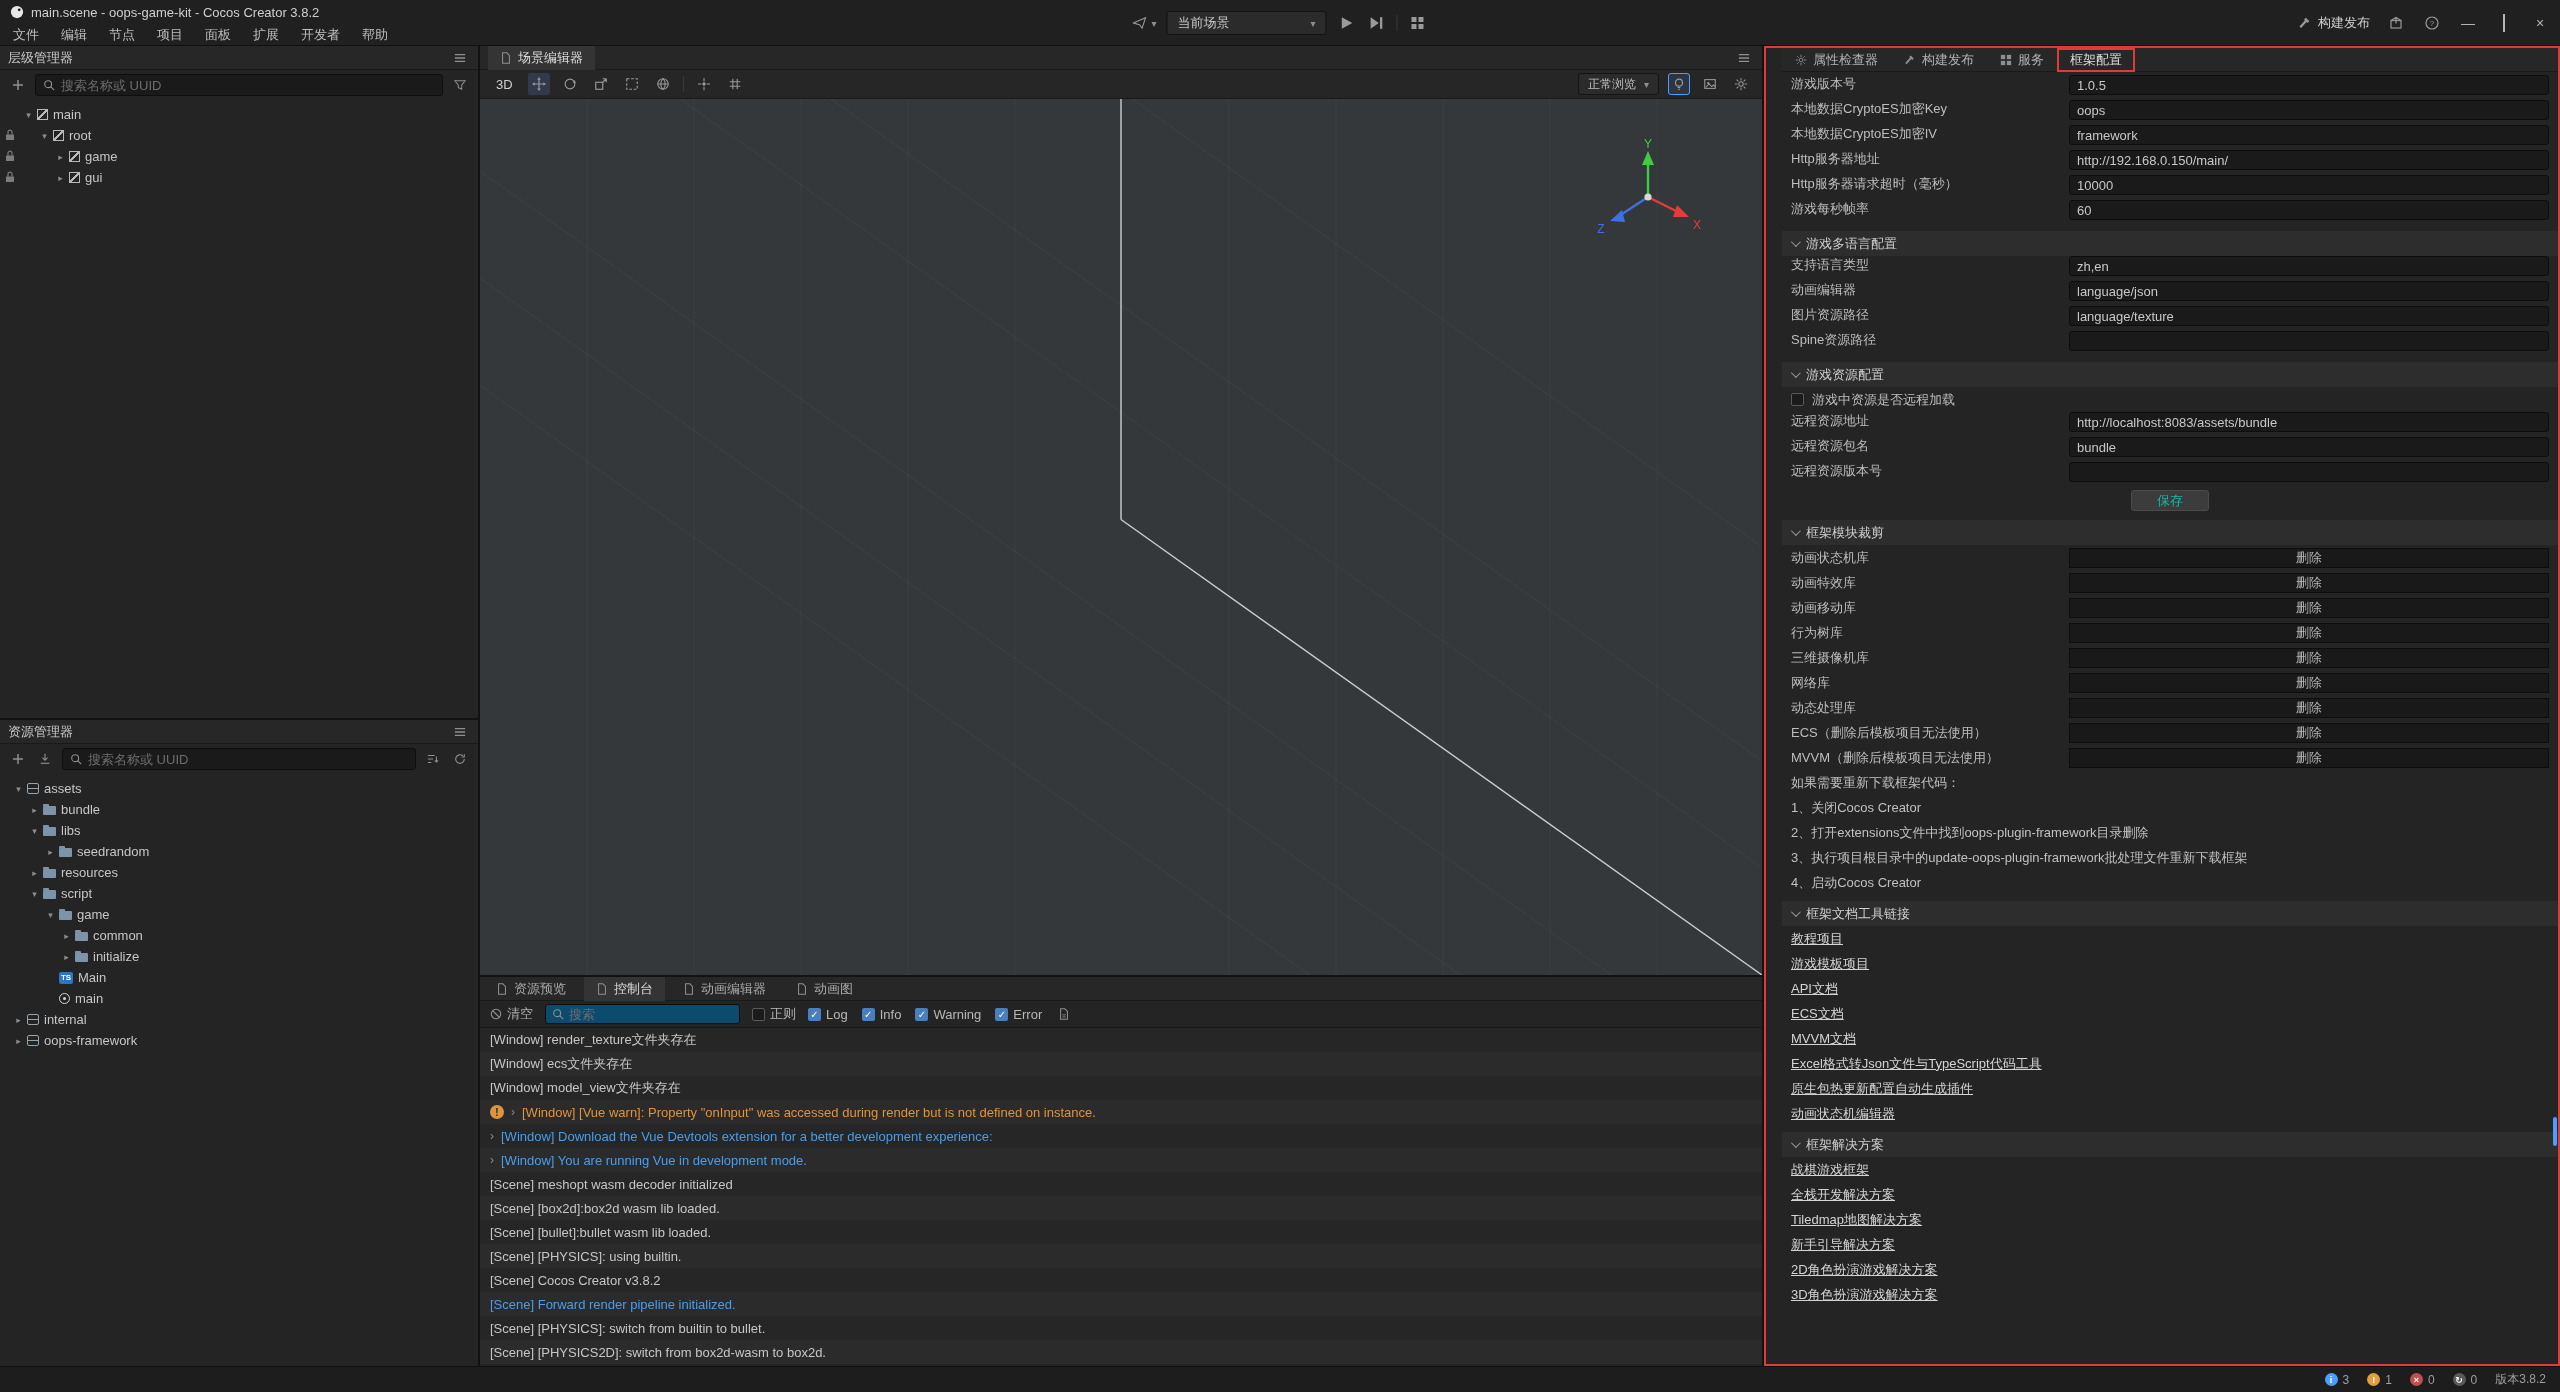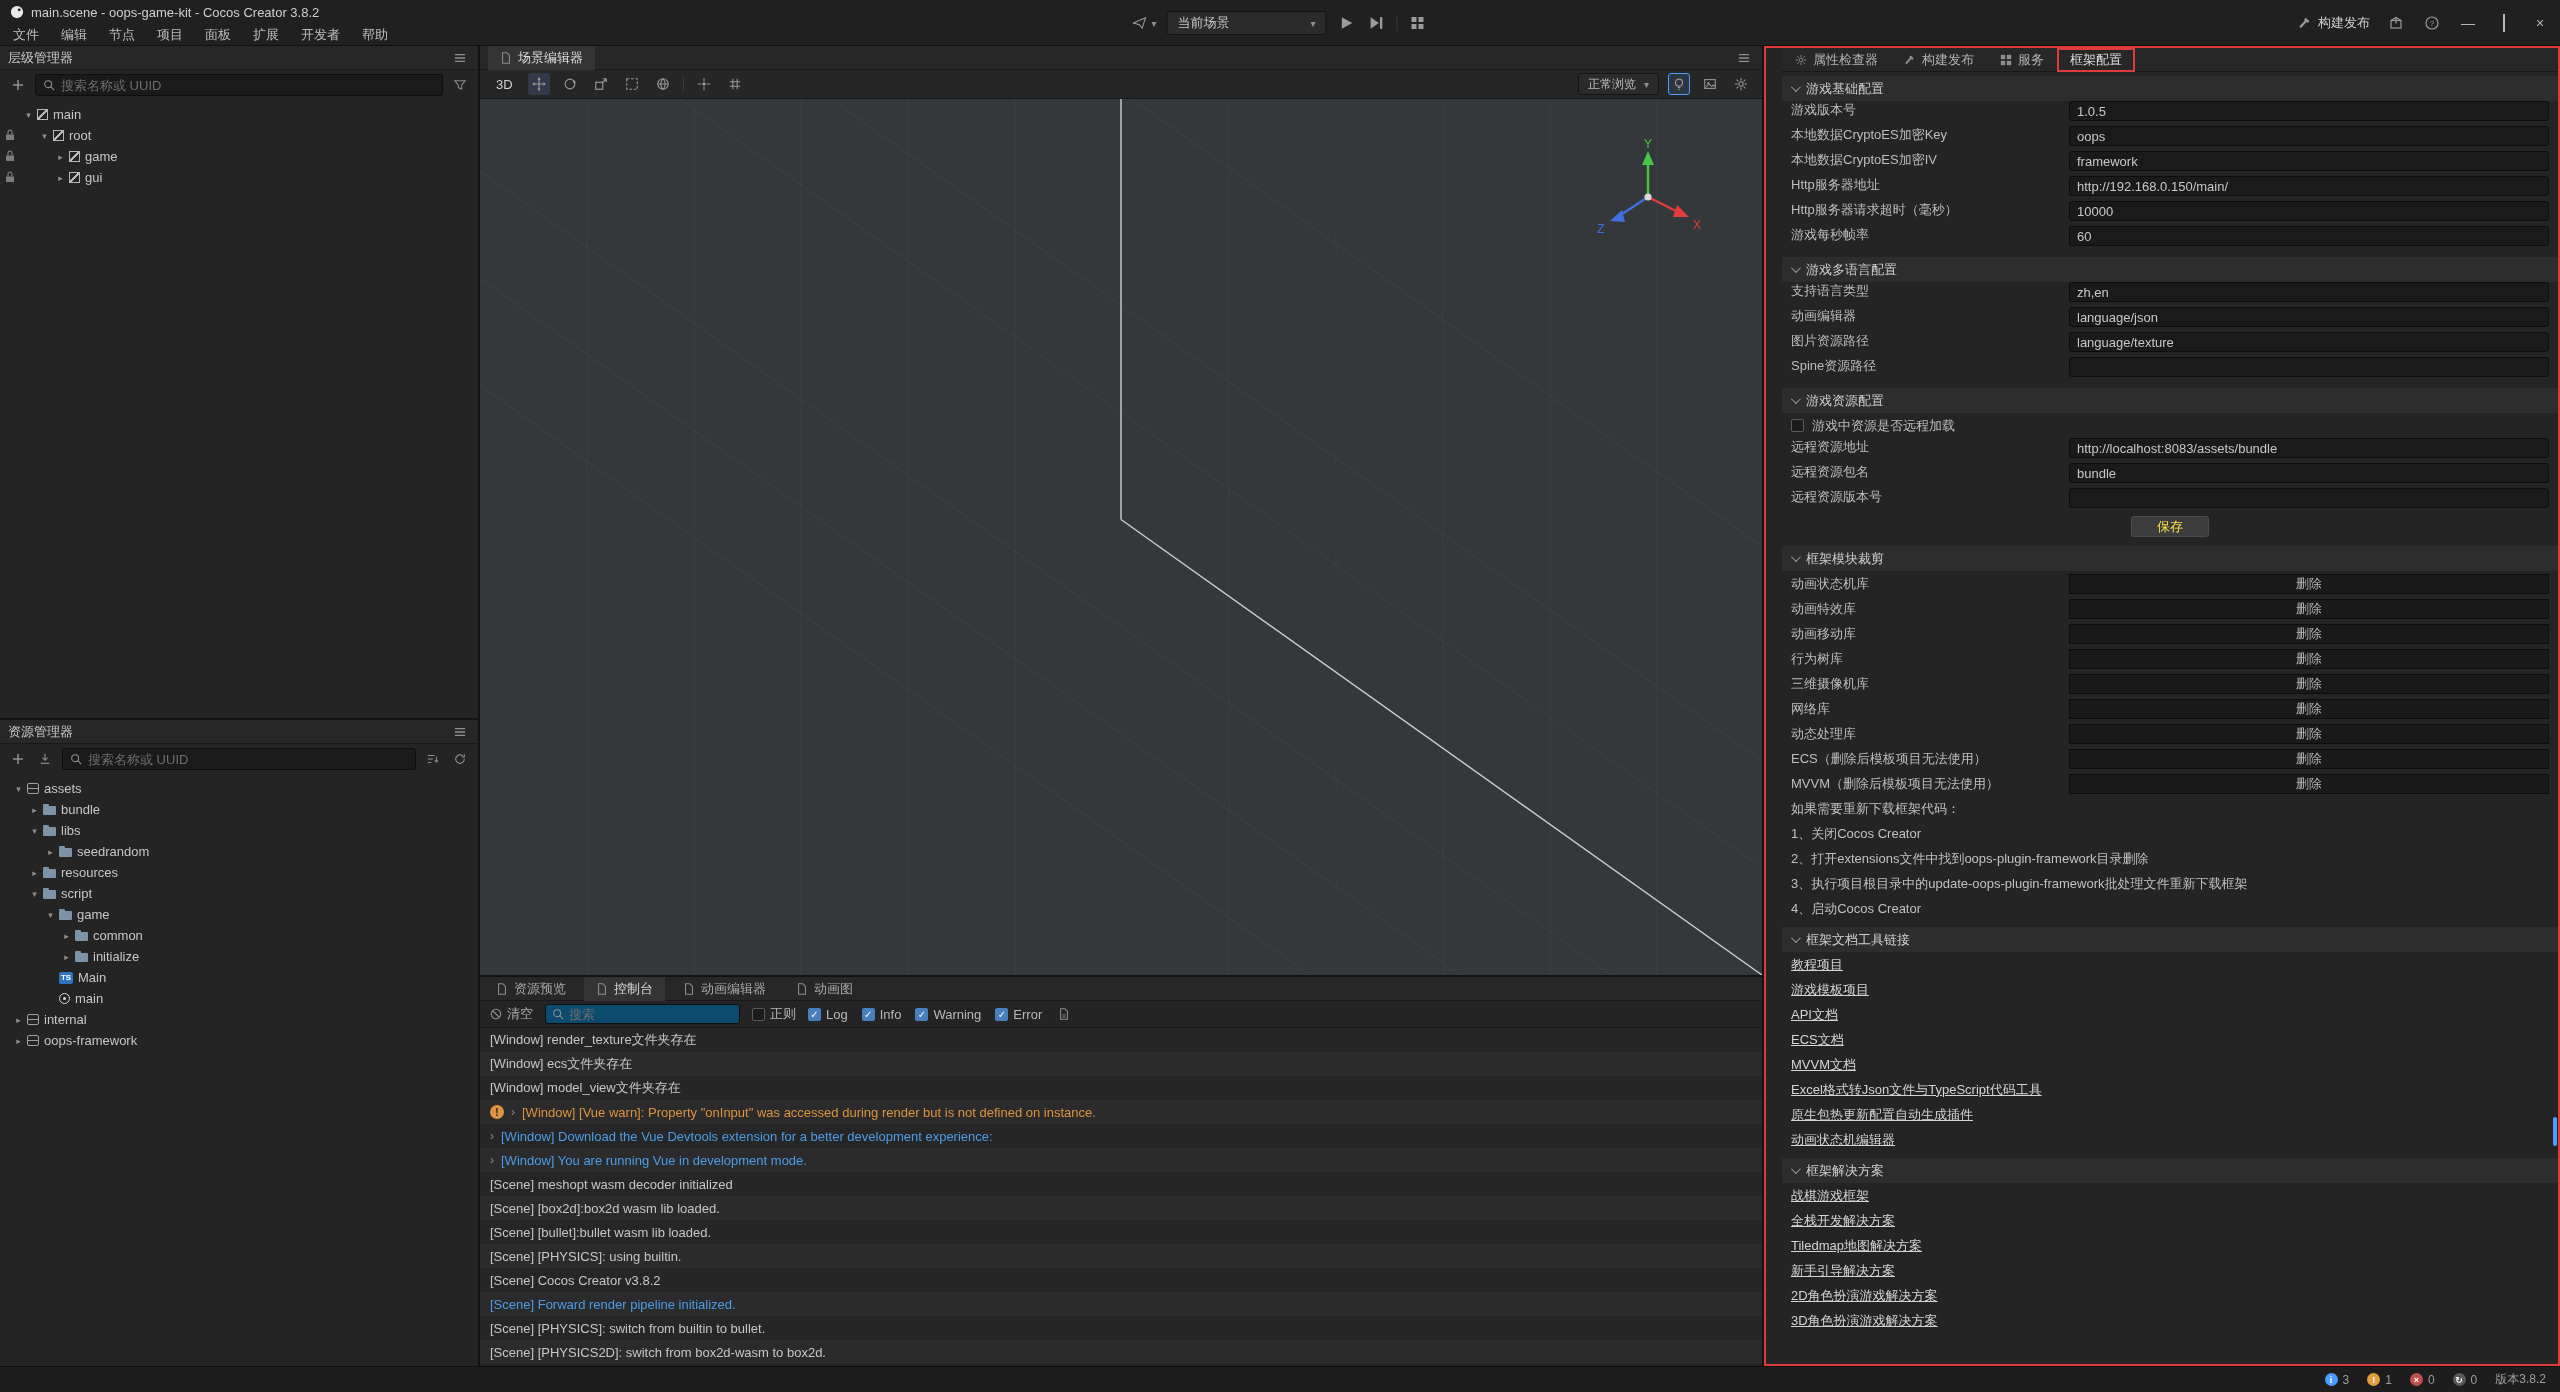--- a/index.html
+++ b/index.html
@@ -112,21 +112,21 @@
   .insp-tab.active { outline:2px solid #e03b3b; outline-offset:-2px; color:#dedede; }
   .insp-body { flex:1; overflow:hidden; position:relative; padding-top:3px; }
   .section-h { height:25px; display:flex; align-items:center; gap:8px; padding:0 9px; background:#2d2d2d; color:#cfcfcf; margin-top:6px; }
   .section-h.first { margin-top:1px; }
   .chev { width:7px; height:7px; border-right:1.5px solid #9a9a9a; border-bottom:1.5px solid #9a9a9a; transform:rotate(45deg) translateY(-2px); flex:none; }
   .prop-row { height:25px; display:flex; align-items:flex-start; padding:0 9px; }
   .prop-label { width:278px; flex:none; color:#bdbdbd; white-space:nowrap; overflow:hidden; }
   .prop-input { flex:1; height:20px; background:#1a1a1a; border:1px solid #0d0d0d; border-radius:3px; display:flex; align-items:center; padding:0 7px; }
   .check-row { height:25px; display:flex; align-items:center; gap:8px; padding:0 9px; color:#bdbdbd; }
   .save-row { height:27px; display:flex; align-items:center; justify-content:center; }
-  .save-btn { min-width:78px; height:21px; background:#3c3c3c; border:1px solid #4b4b4b; border-radius:3px; display:flex; align-items:center; justify-content:center; color:#fde047; padding:0 10px; }
+  .save-btn { min-width:78px; height:21px; background:#3c3c3c; border:1px solid #4b4b4b; border-radius:3px; display:flex; align-items:center; justify-content:center; color:#14b8a6; padding:0 10px; }
   .module-row { height:25px; display:flex; align-items:center; padding:0 9px; }
   .module-btn { flex:1; height:20px; background:#191919; border:1px solid #0d0d0d; border-radius:0; display:flex; align-items:center; justify-content:center; color:#b5b5b5; }
   .step-row { height:25px; display:flex; align-items:center; padding:0 9px; color:#c0c0c0; white-space:nowrap; }
   .link-row { height:25px; display:flex; align-items:center; padding:0 9px; }
   .link { color:#d4d4d4; text-decoration:underline; cursor:pointer; white-space:nowrap; }
   .insp-scrollthumb { position:absolute; right:1px; top:1069px; width:4px; height:29px; background:#4a9eff; border-radius:2px; }
 
   
   .statusbar { height:26px; background:#1d1d1d; border-top:1px solid #101010; display:flex; align-items:center; justify-content:flex-end; gap:18px; padding:0 14px; font-size:12px; color:#9e9e9e; }
   .count { display:flex; align-items:center; gap:5px; }
@@ -691,24 +691,20 @@
             </svg>
           <span>服务</span>
         </div>
         <div class="insp-tab active">
           <span>框架配置</span>
         </div>
       </div>
 
       <div class="insp-body">
 
-        <div class="section-h first">
-          <span class="chev"></span>
-          <span>游戏基础配置</span>
-        </div>
         <div>
           <div class="prop-row">
               <span class="prop-label">游戏版本号</span>
               <span class="prop-input">
                 <input class="val" value="1.0.5" style="">
               </span>
             </div>
             <div class="prop-row">
               <span class="prop-label">本地数据CryptoES加密Key</span>
               <span class="prop-input">

